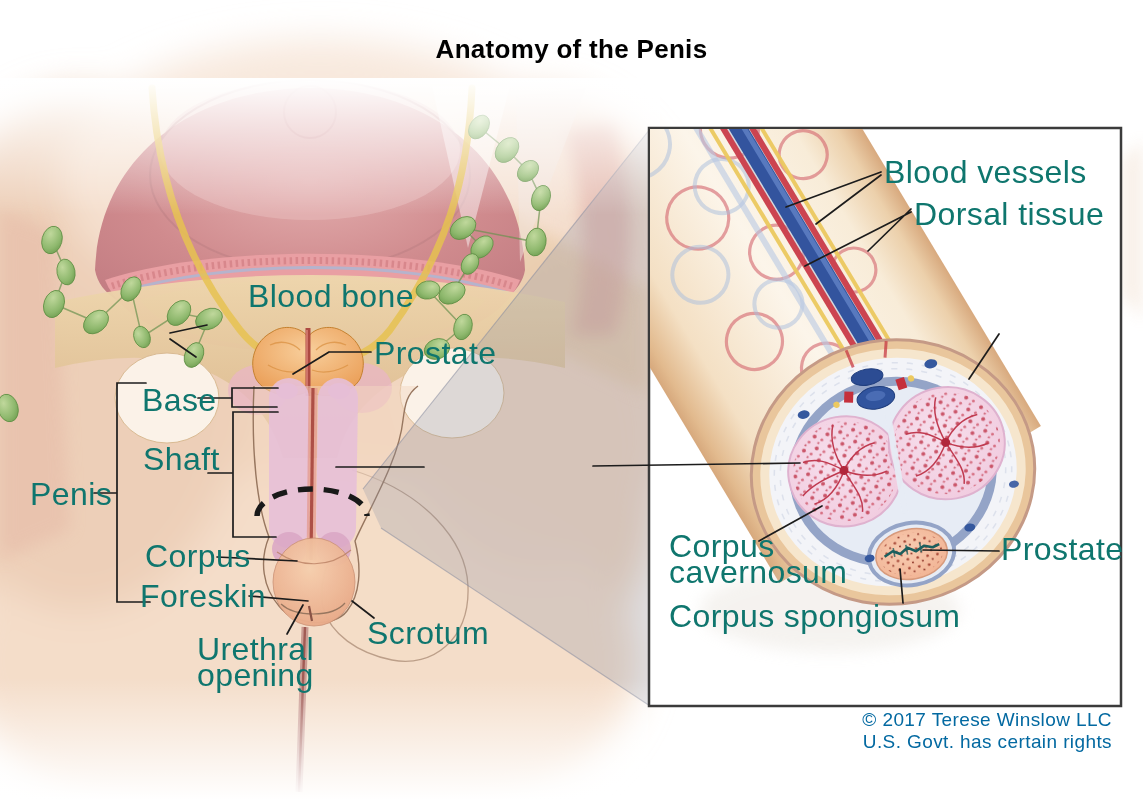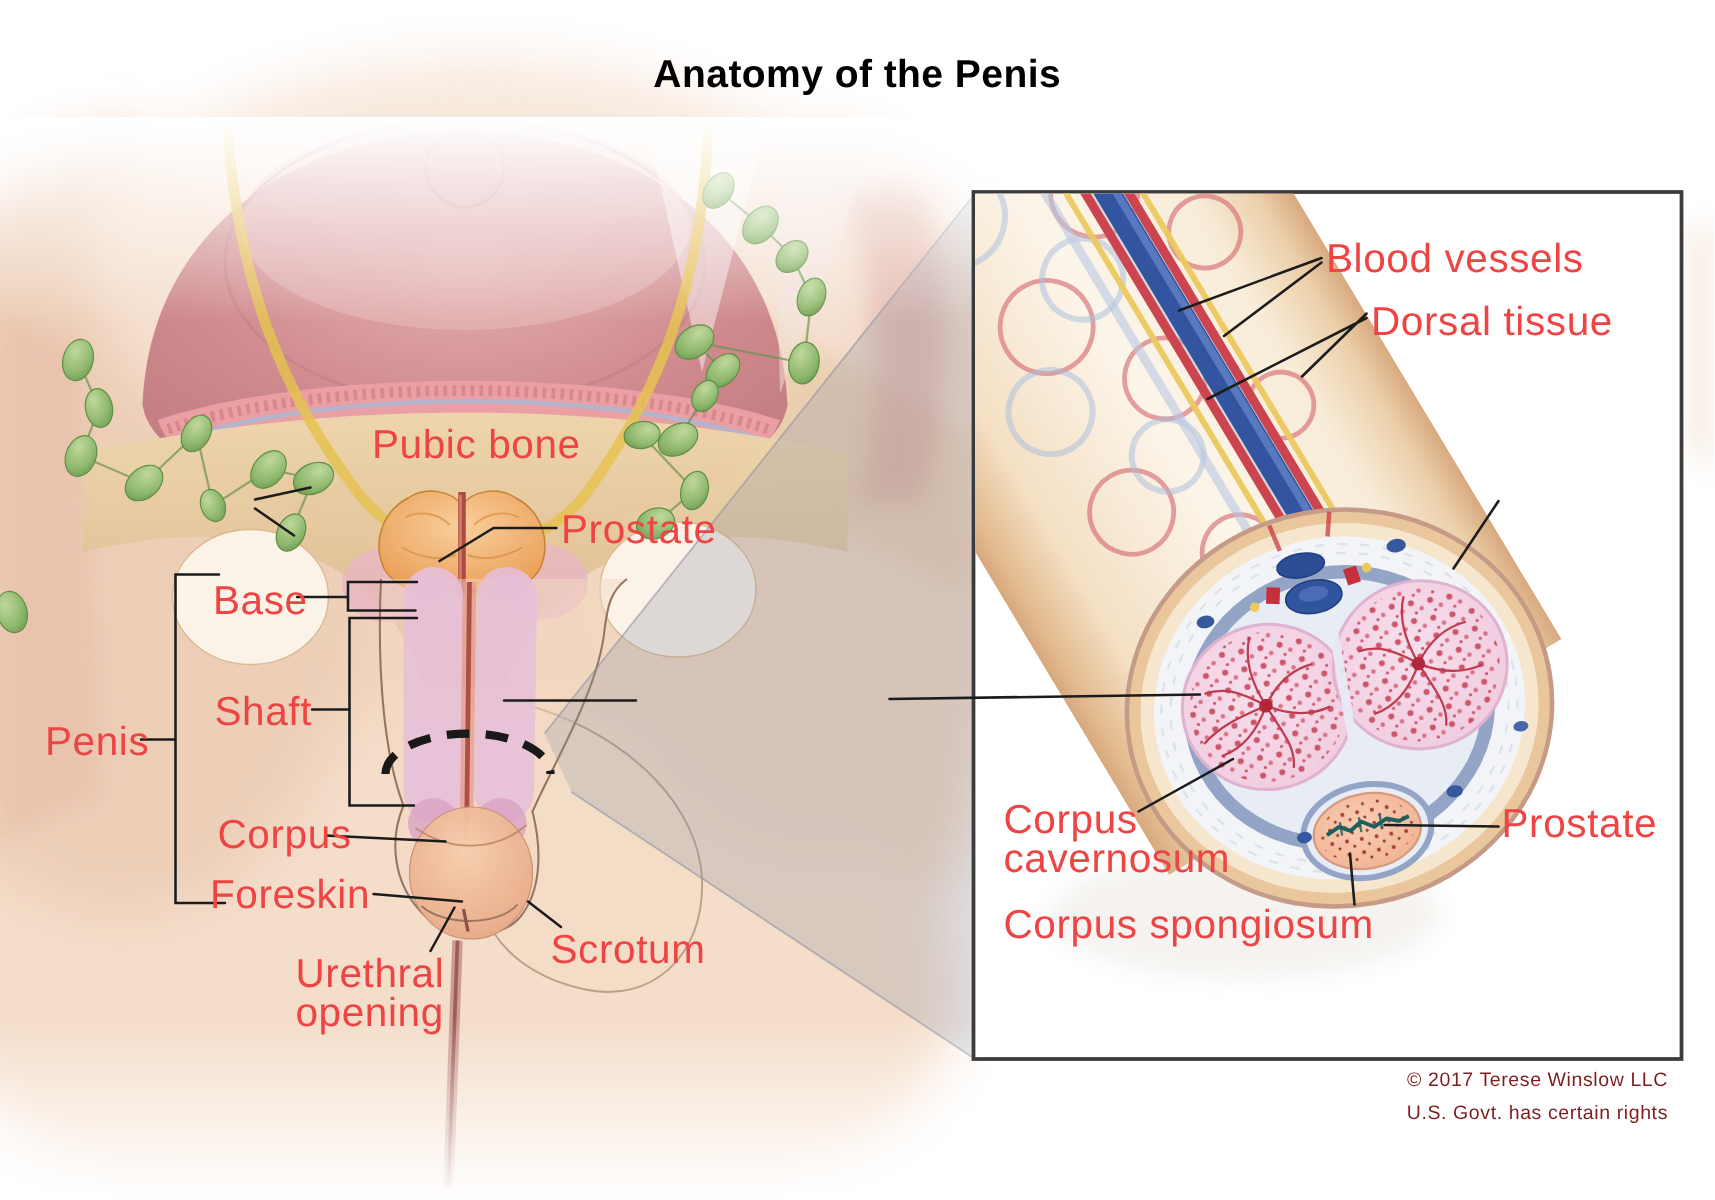--- a/index.html
+++ b/index.html
@@ -6,26 +6,26 @@
   .canvas{
     position:relative;width:1143px;height:800px;background:#ffffff;overflow:hidden;
     font-family:Liberation Sans, sans-serif;
   }
   .art{position:absolute;left:0;top:0;}
   .title{
     position:absolute;left:0;top:34px;width:100%;text-align:center;
     font-size:26px;font-weight:bold;color:#000;letter-spacing:0.3px;
   }
   .label{
-    position:absolute;font-size:27px;color:#ef4444;line-height:26px;
+    position:absolute;font-size:32px;color:#0f766e;line-height:26px;
     white-space:pre-line;letter-spacing:0.4px;
   }
   .credit{
     position:absolute;right:31px;top:709px;text-align:right;
-    font-size:13px;line-height:22px;color:#7f1d1d;letter-spacing:0.4px;
+    font-size:19px;line-height:22px;color:#0369a1;letter-spacing:0.4px;
   }
 </style>
 </head>
 <body>
 
 <div class="canvas">
 
 <svg class="art" width="1143" height="800" viewBox="0 0 1143 800">
 <defs>
   <filter id="blur18" x="-40%" y="-40%" width="180%" height="180%">
@@ -318,25 +318,25 @@
   <path d="M911,209 L868,251 M911,212 L805,266"></path>
   <path d="M999,334 L969,379"></path>
   <path d="M759,541 L822,506"></path>
   <path d="M999,551 L923,550"></path>
   <path d="M900,569 L903,603"></path>
 </g>
 </svg>
 
 <div class="title">Anatomy of the Penis</div>
 
-<div class="label" style="left:248px;top:283px">Pubic bone</div>
+<div class="label" style="left:248px;top:283px">Blood bone</div>
 <div class="label" style="left:374px;top:340px">Prostate</div>
 <div class="label" style="left:142px;top:387px">Base</div>
 <div class="label" style="left:30px;top:481px">Penis</div>
-<div class="label" style="left:143px;top:461px">Shaft</div>
+<div class="label" style="left:143px;top:446px">Shaft</div>
 <div class="label" style="left:145px;top:543px">Corpus</div>
 <div class="label" style="left:140px;top:583px">Foreskin</div>
 <div class="label" style="left:197px;top:636px">Urethral
 opening</div>
 <div class="label" style="left:367px;top:620px">Scrotum</div>
 
 <div class="label" style="left:884px;top:159px">Blood vessels</div>
 <div class="label" style="left:914px;top:201px">Dorsal tissue</div>
 <div class="label" style="left:669px;top:533px">Corpus
 cavernosum</div>

